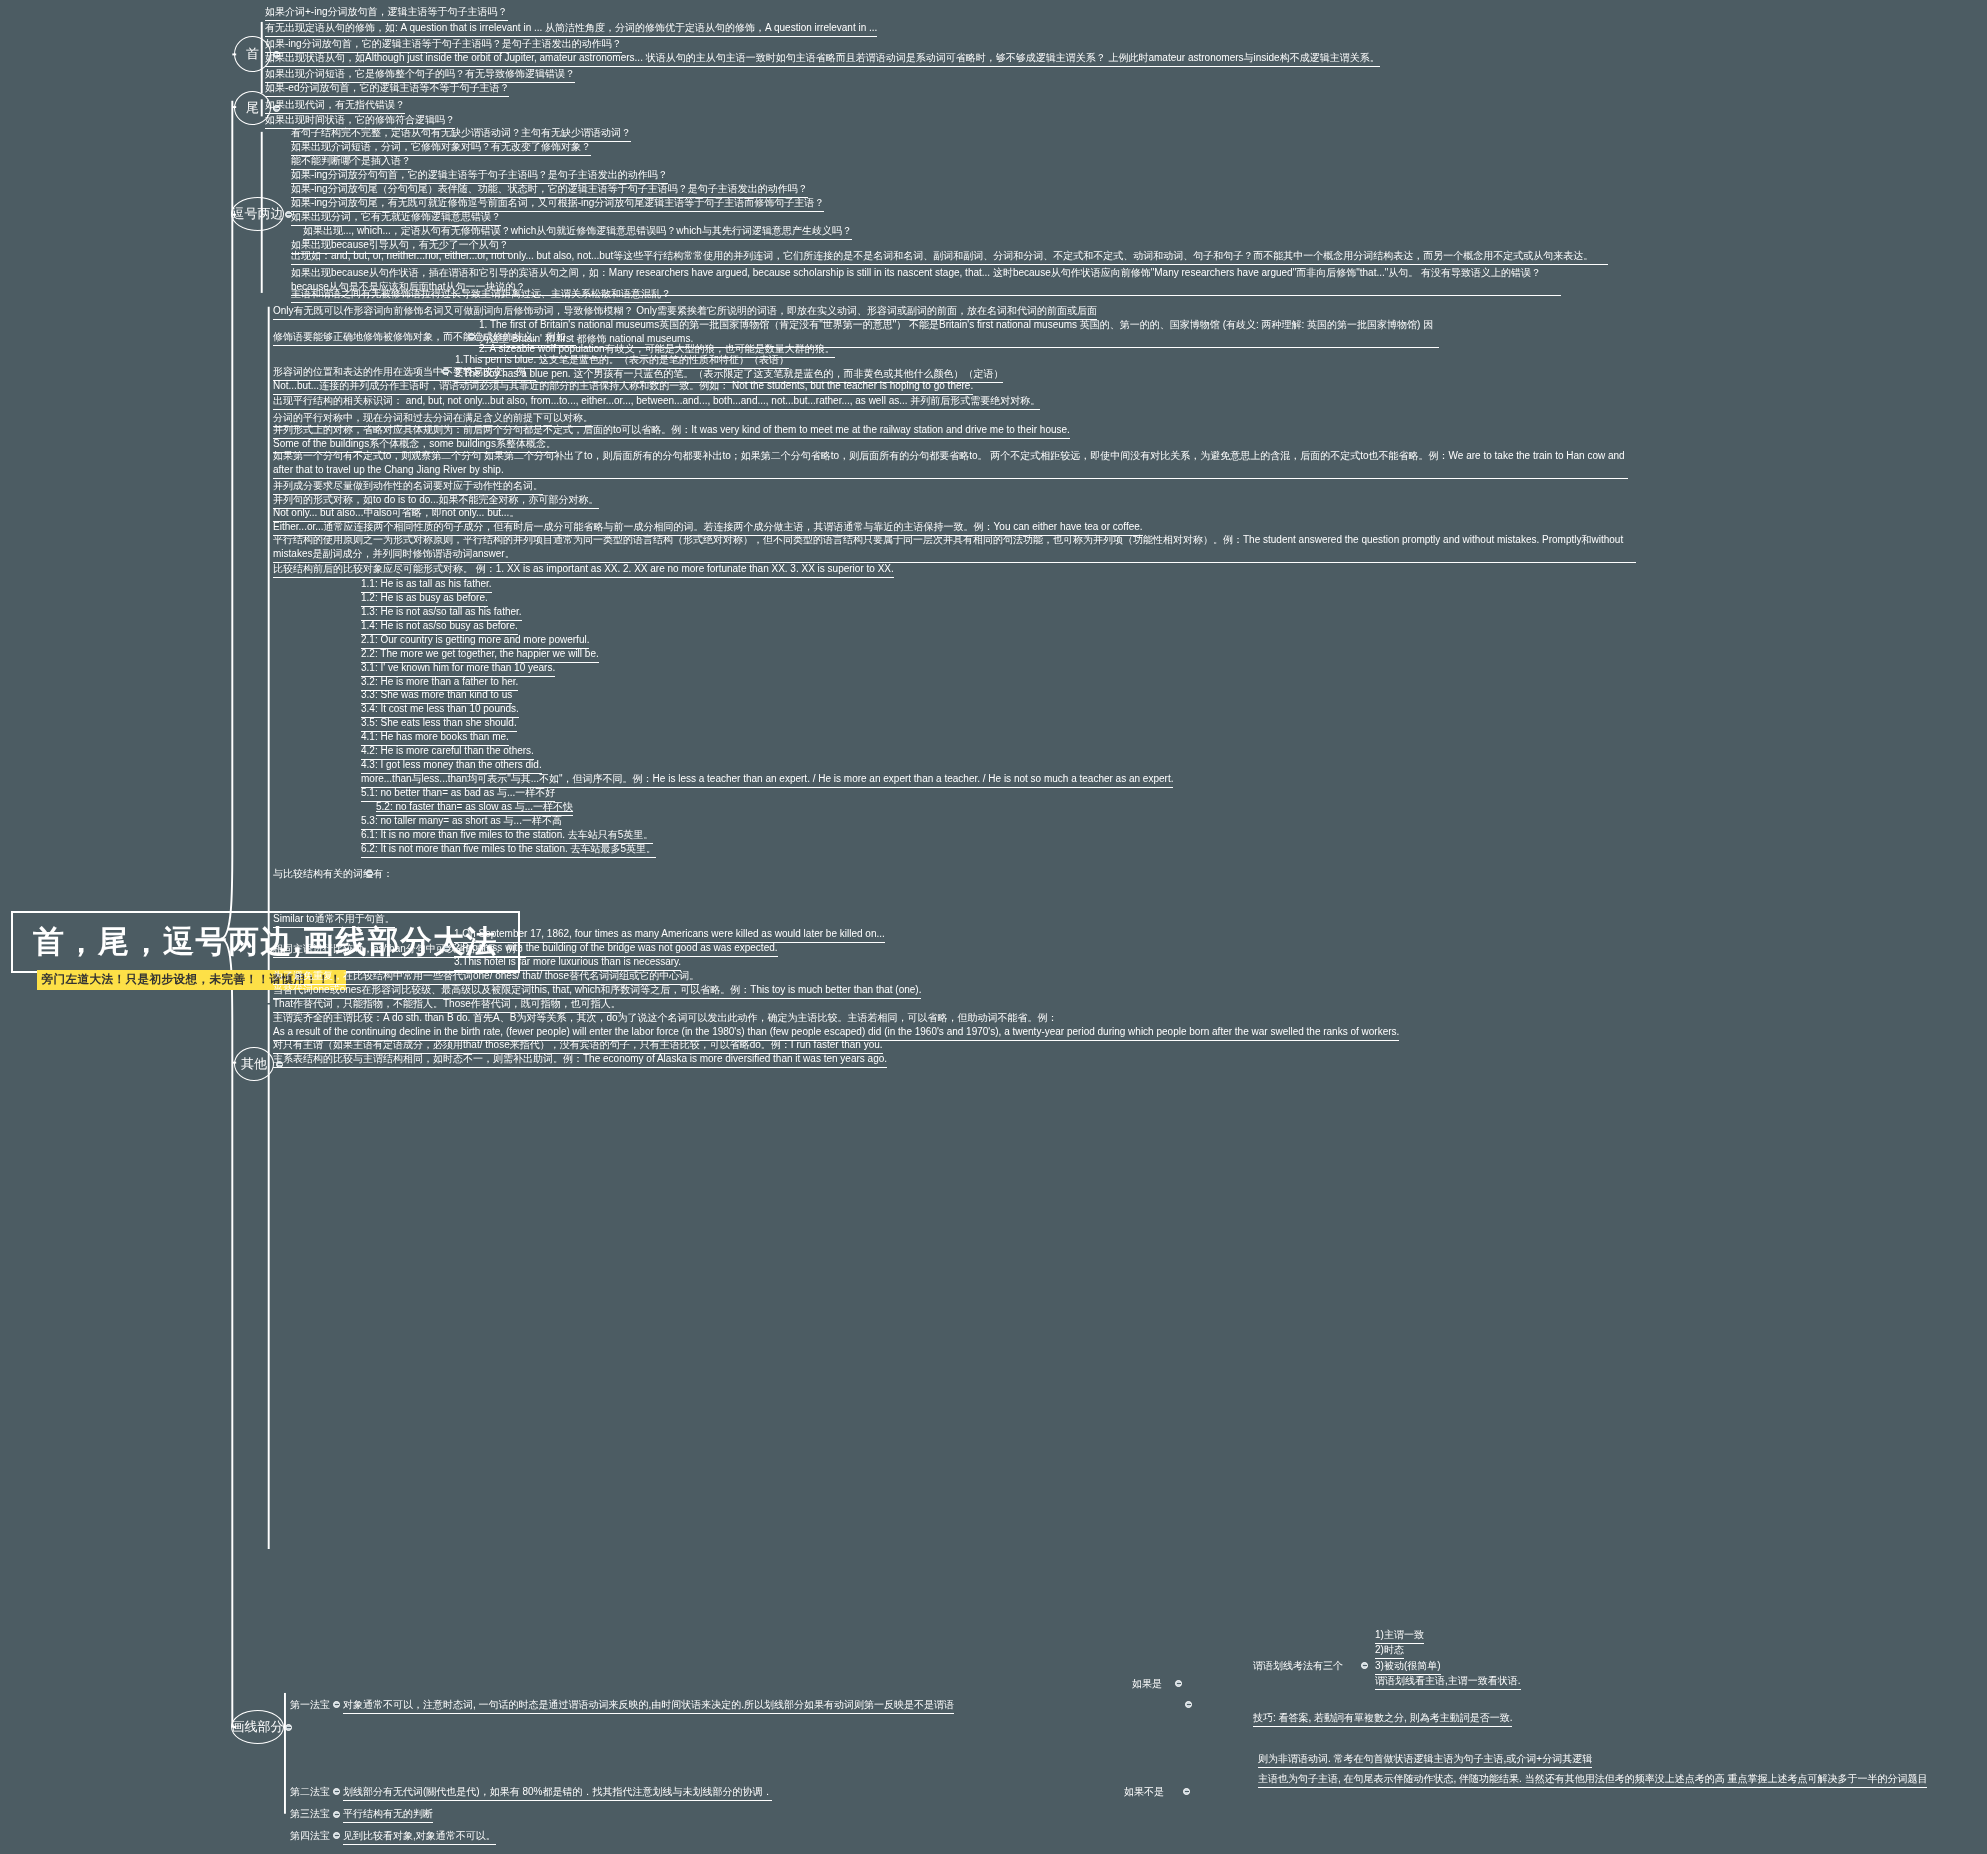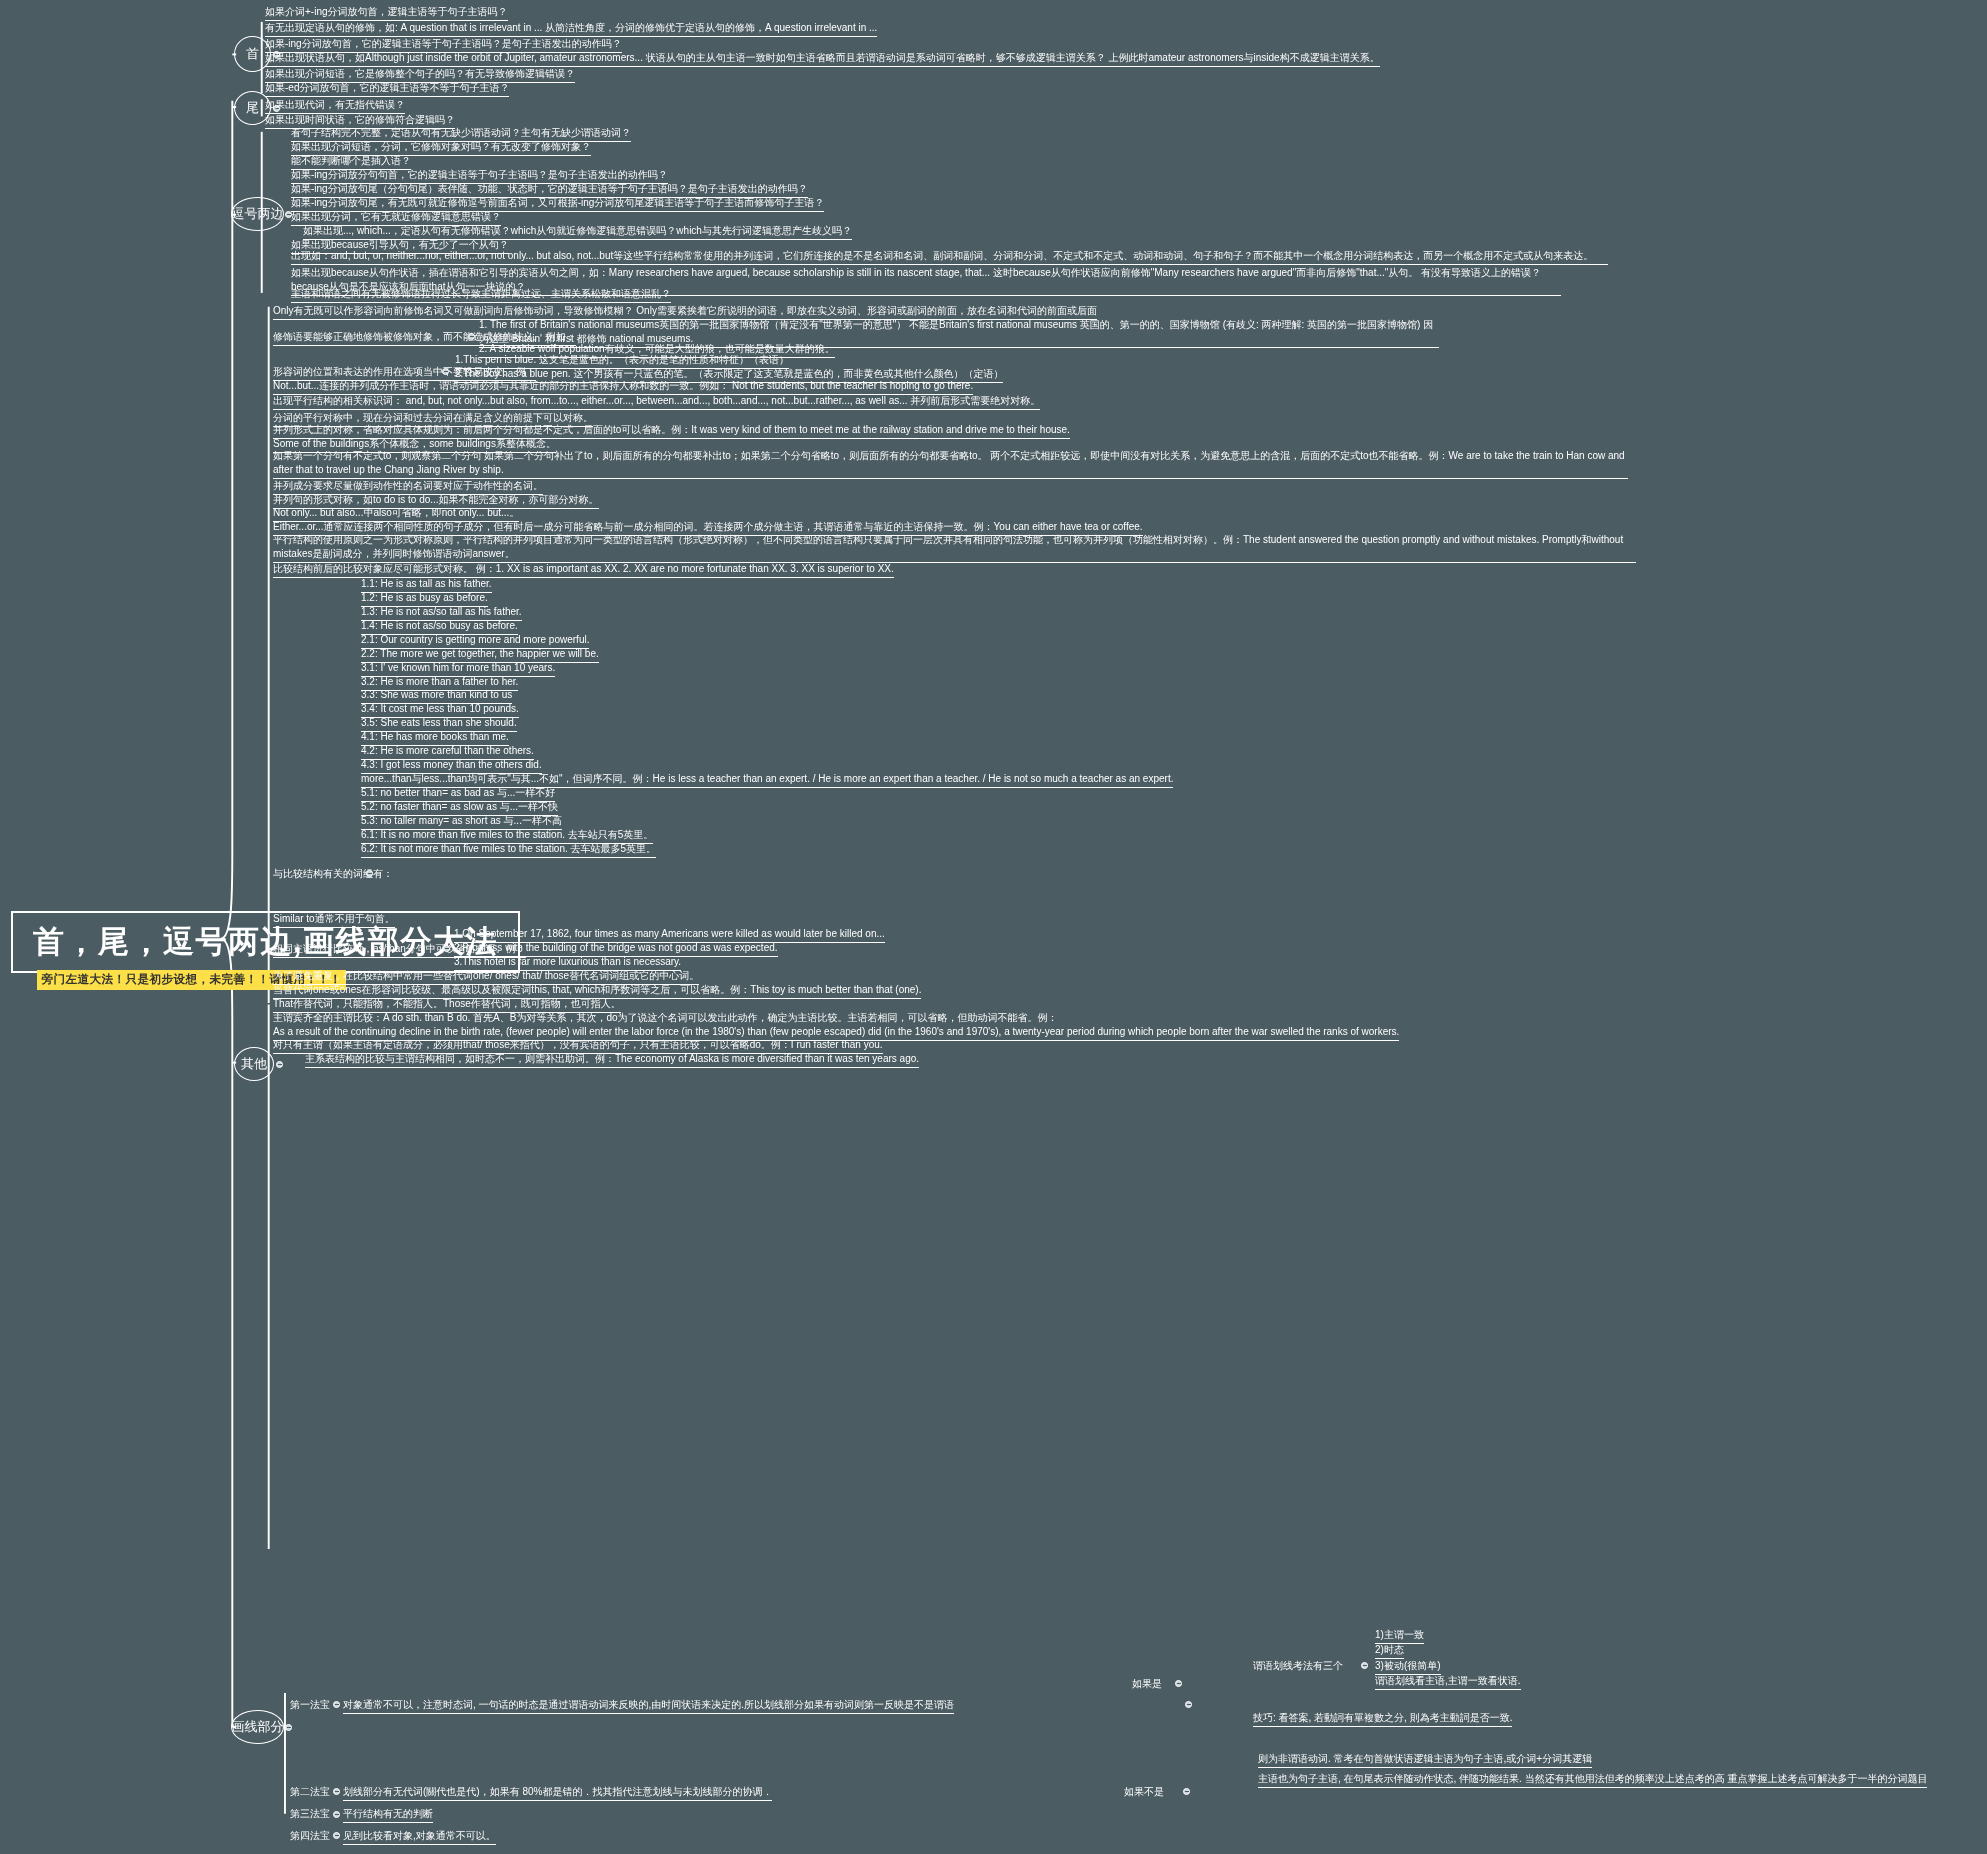--- a/index.html
+++ b/index.html
@@ -182,40 +182,40 @@
   <div class="leaf u" style="left:361px;top:661px;">3.1: I' ve known him for more than 10 years.</div>
   <div class="leaf u" style="left:361px;top:675px;">3.2: He is more than a father to her.</div>
   <div class="leaf u" style="left:361px;top:688px;">3.3: She was more than kind to us</div>
   <div class="leaf u" style="left:361px;top:702px;">3.4: It cost me less than 10 pounds.</div>
   <div class="leaf u" style="left:361px;top:716px;">3.5: She eats less than she should.</div>
   <div class="leaf u" style="left:361px;top:730px;">4.1: He has more books than me.</div>
   <div class="leaf u" style="left:361px;top:744px;">4.2: He is more careful than the others.</div>
   <div class="leaf u" style="left:361px;top:758px;">4.3: I got less money than the others did.</div>
   <div class="leaf u" style="left:361px;top:772px;">more...than与less...than均可表示"与其...不如"，但词序不同。例：He is less a teacher than an expert. / He is more an expert than a teacher. / He is not so much a teacher as an expert.</div>
   <div class="leaf u" style="left:361px;top:786px;">5.1: no better than= as bad as 与...一样不好</div>
-  <div class="leaf u" style="left:361px;top:800px;">5.2: no faster than= as slow as 与...一样不快</div>
+  <div class="leaf u" style="left:376px;top:800px;text-decoration:underline;">5.2: no faster than= as slow as 与...一样不快</div>
   <div class="leaf u" style="left:361px;top:814px;">5.3: no taller many= as short as 与...一样不高</div>
   <div class="leaf u" style="left:361px;top:828px;">6.1: It is no more than five miles to the station. 去车站只有5英里。</div>
   <div class="leaf u" style="left:361px;top:842px;">6.2: It is not more than five miles to the station. 去车站最多5英里。</div>
 
   <div class="leaf u" style="left:273px;top:912px;">Similar to通常不用于句首。</div>
 
   <div class="leaf u" style="left:273px;top:942px;">相同主语进行比较时，as/than分句中可以省略主语。例：</div>
   <div class="bullet" style="left:443px;top:945px;"></div>
   <div class="leaf u" style="left:454px;top:927px;">1.On September 17, 1862, four times as many Americans were killed as would later be killed on...</div>
   <div class="leaf u" style="left:454px;top:941px;">2.Progress with the building of the bridge was not good as was expected.</div>
   <div class="leaf u" style="left:454px;top:955px;">3.This hotel is far more luxurious than is necessary.</div>
 
   <div class="leaf u" style="left:273px;top:969px;">为了避免重复，在比较结构中常用一些替代词one/ ones/ that/ those替代名词词组或它的中心词。</div>
   <div class="leaf u" style="left:273px;top:983px;">当替代词one或ones在形容词比较级、最高级以及被限定词this, that, which和序数词等之后，可以省略。例：This toy is much better than that (one).</div>
   <div class="leaf u" style="left:273px;top:997px;">That作替代词，只能指物，不能指人。Those作替代词，既可指物，也可指人。</div>
   <div class="leaf" style="left:273px;top:1011px;">主谓宾齐全的主谓比较：A do sth. than B do. 首先A、B为对等关系，其次，do为了说这个名词可以发出此动作，确定为主语比较。主语若相同，可以省略，但助动词不能省。例：</div>
   <div class="leaf u" style="left:273px;top:1025px;">As a result of the continuing decline in the birth rate, (fewer people) will enter the labor force (in the 1980's) than (few people escaped) did (in the 1960's and 1970's), a twenty-year period during which people born after the war swelled the ranks of workers.</div>
   <div class="leaf u" style="left:273px;top:1038px;">对只有主谓（如果主语有定语成分，必须用that/ those来指代），没有宾语的句子，只有主语比较，可以省略do。例：I run faster than you.</div>
-  <div class="leaf u" style="left:273px;top:1052px;margin-left:32px;">主系表结构的比较与主谓结构相同，如时态不一，则需补出助词。例：The economy of Alaska is more diversified than it was ten years ago.</div>
+  <div class="leaf u" style="left:273px;top:1052px;">主系表结构的比较与主谓结构相同，如时态不一，则需补出助词。例：The economy of Alaska is more diversified than it was ten years ago.</div>
 
   <div class="ellipse-node" style="left:231px;top:1710px;width:53px;height:34px;">
     <span>画线部分</span>
   </div>
   <div class="bullet" style="left:285px;top:1724px;"></div>
 
   <div class="plainlabel" style="left:290px;top:1698px;">第一法宝</div>
   <div class="bullet" style="left:333px;top:1701px;"></div>
   <div class="leaf u" style="left:343px;top:1698px;">对象通常不可以，注意时态词, 一句话的时态是通过谓语动词来反映的,由时间状语来决定的.所以划线部分如果有动词则第一反映是不是谓语</div>
   <div class="bullet" style="left:1185px;top:1701px;"></div>

